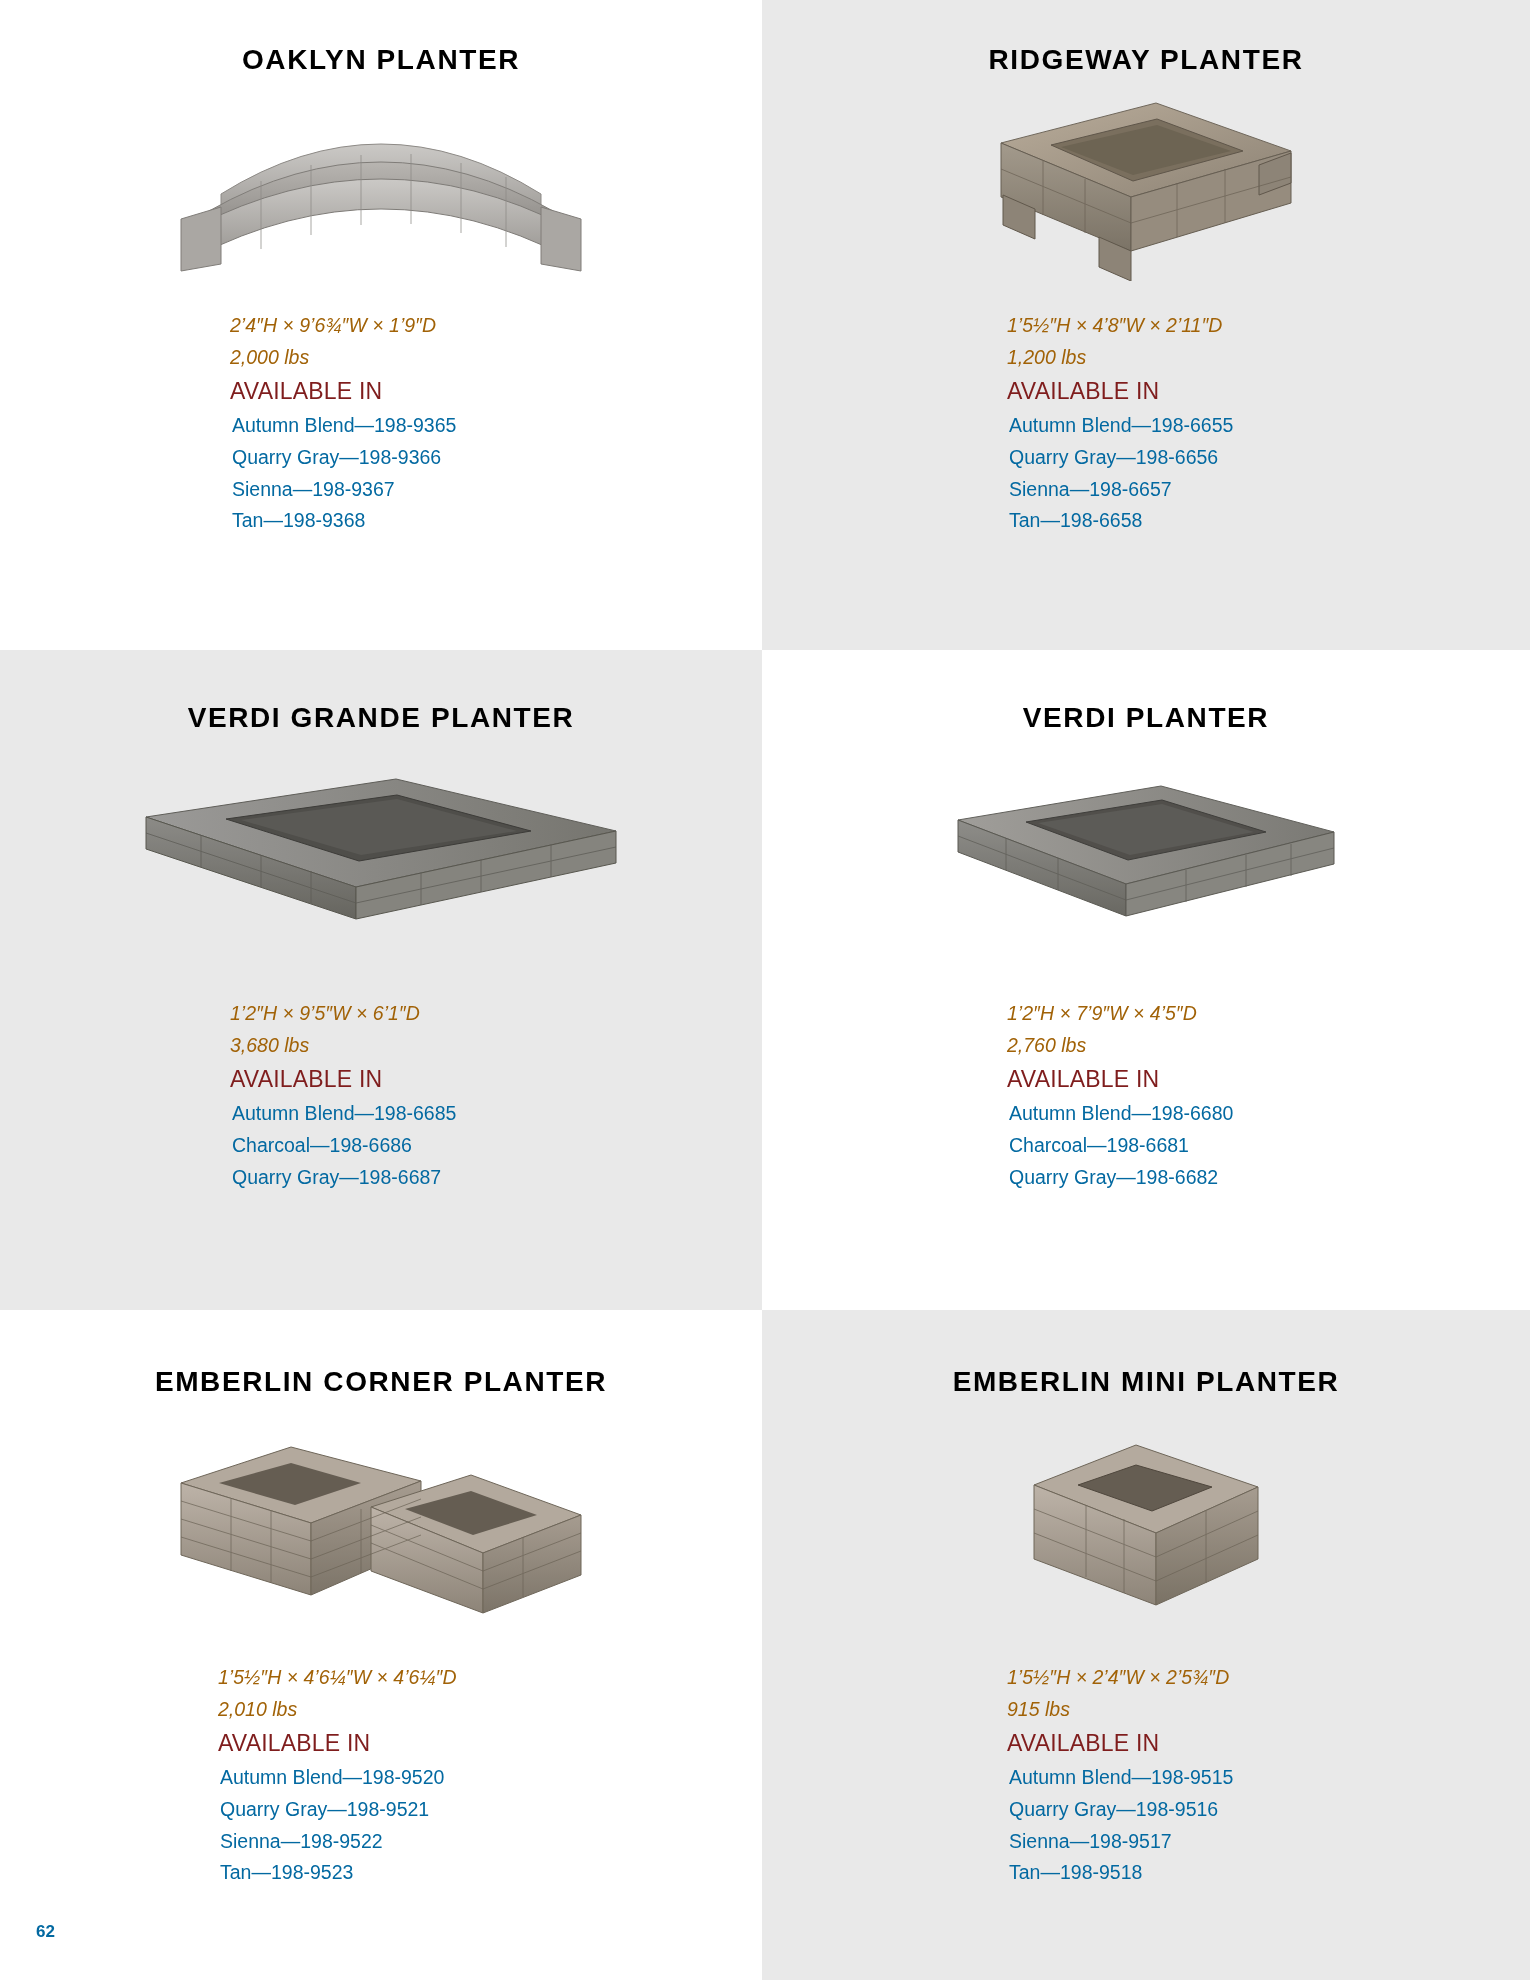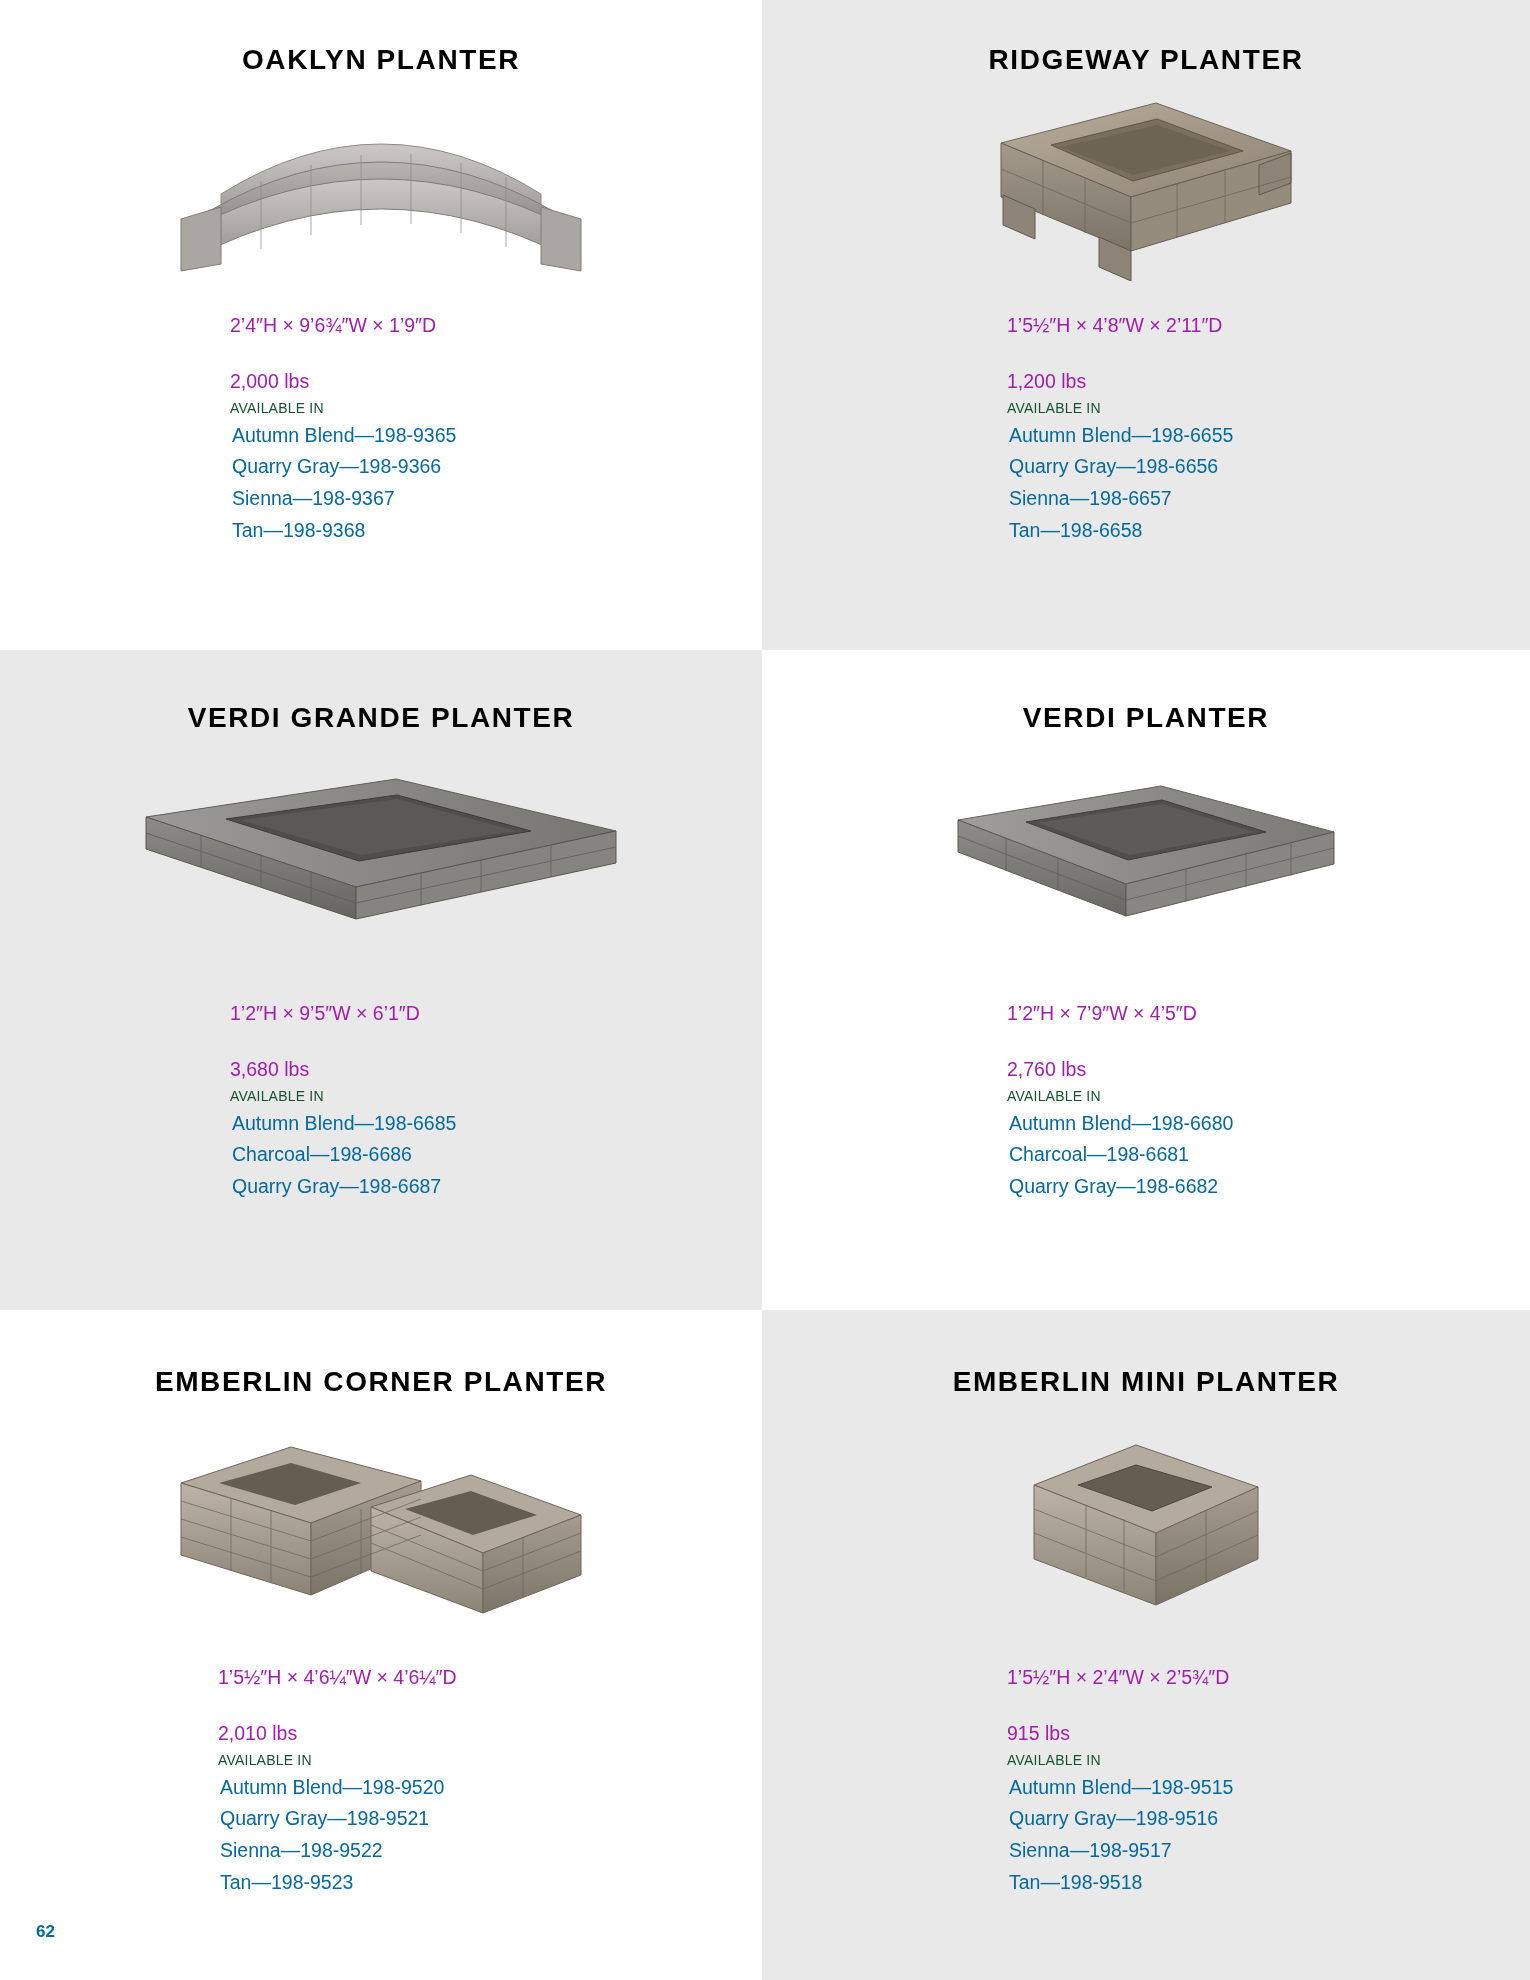--- a/index.html
+++ b/index.html
@@ -60,26 +60,26 @@
   .spec-block {
     margin-left: 230px;
     margin-top: 24px;
     font-size: 19.5px;
     line-height: 1.62;
     color: #231f20;
   }
   .spec-block.indent-r { margin-left: 245px; }
 
   .dim, .weight {
-    color: #a21caf;
-    margin-top: 24px;
+    font-style: italic;
+    color: #a16207;
   }
   .avail {
-    color: #14532d;
-    font-size: 14px;
+    color: #7f1d1d;
+    font-size: 23px;
     letter-spacing: 0.2px;
   }
   .sku {
     color: #0369a1;
     font-size: 19.5px;
   }
   .sku-list { margin-left: 2px; }
 
   .page-num {
     position: absolute;

